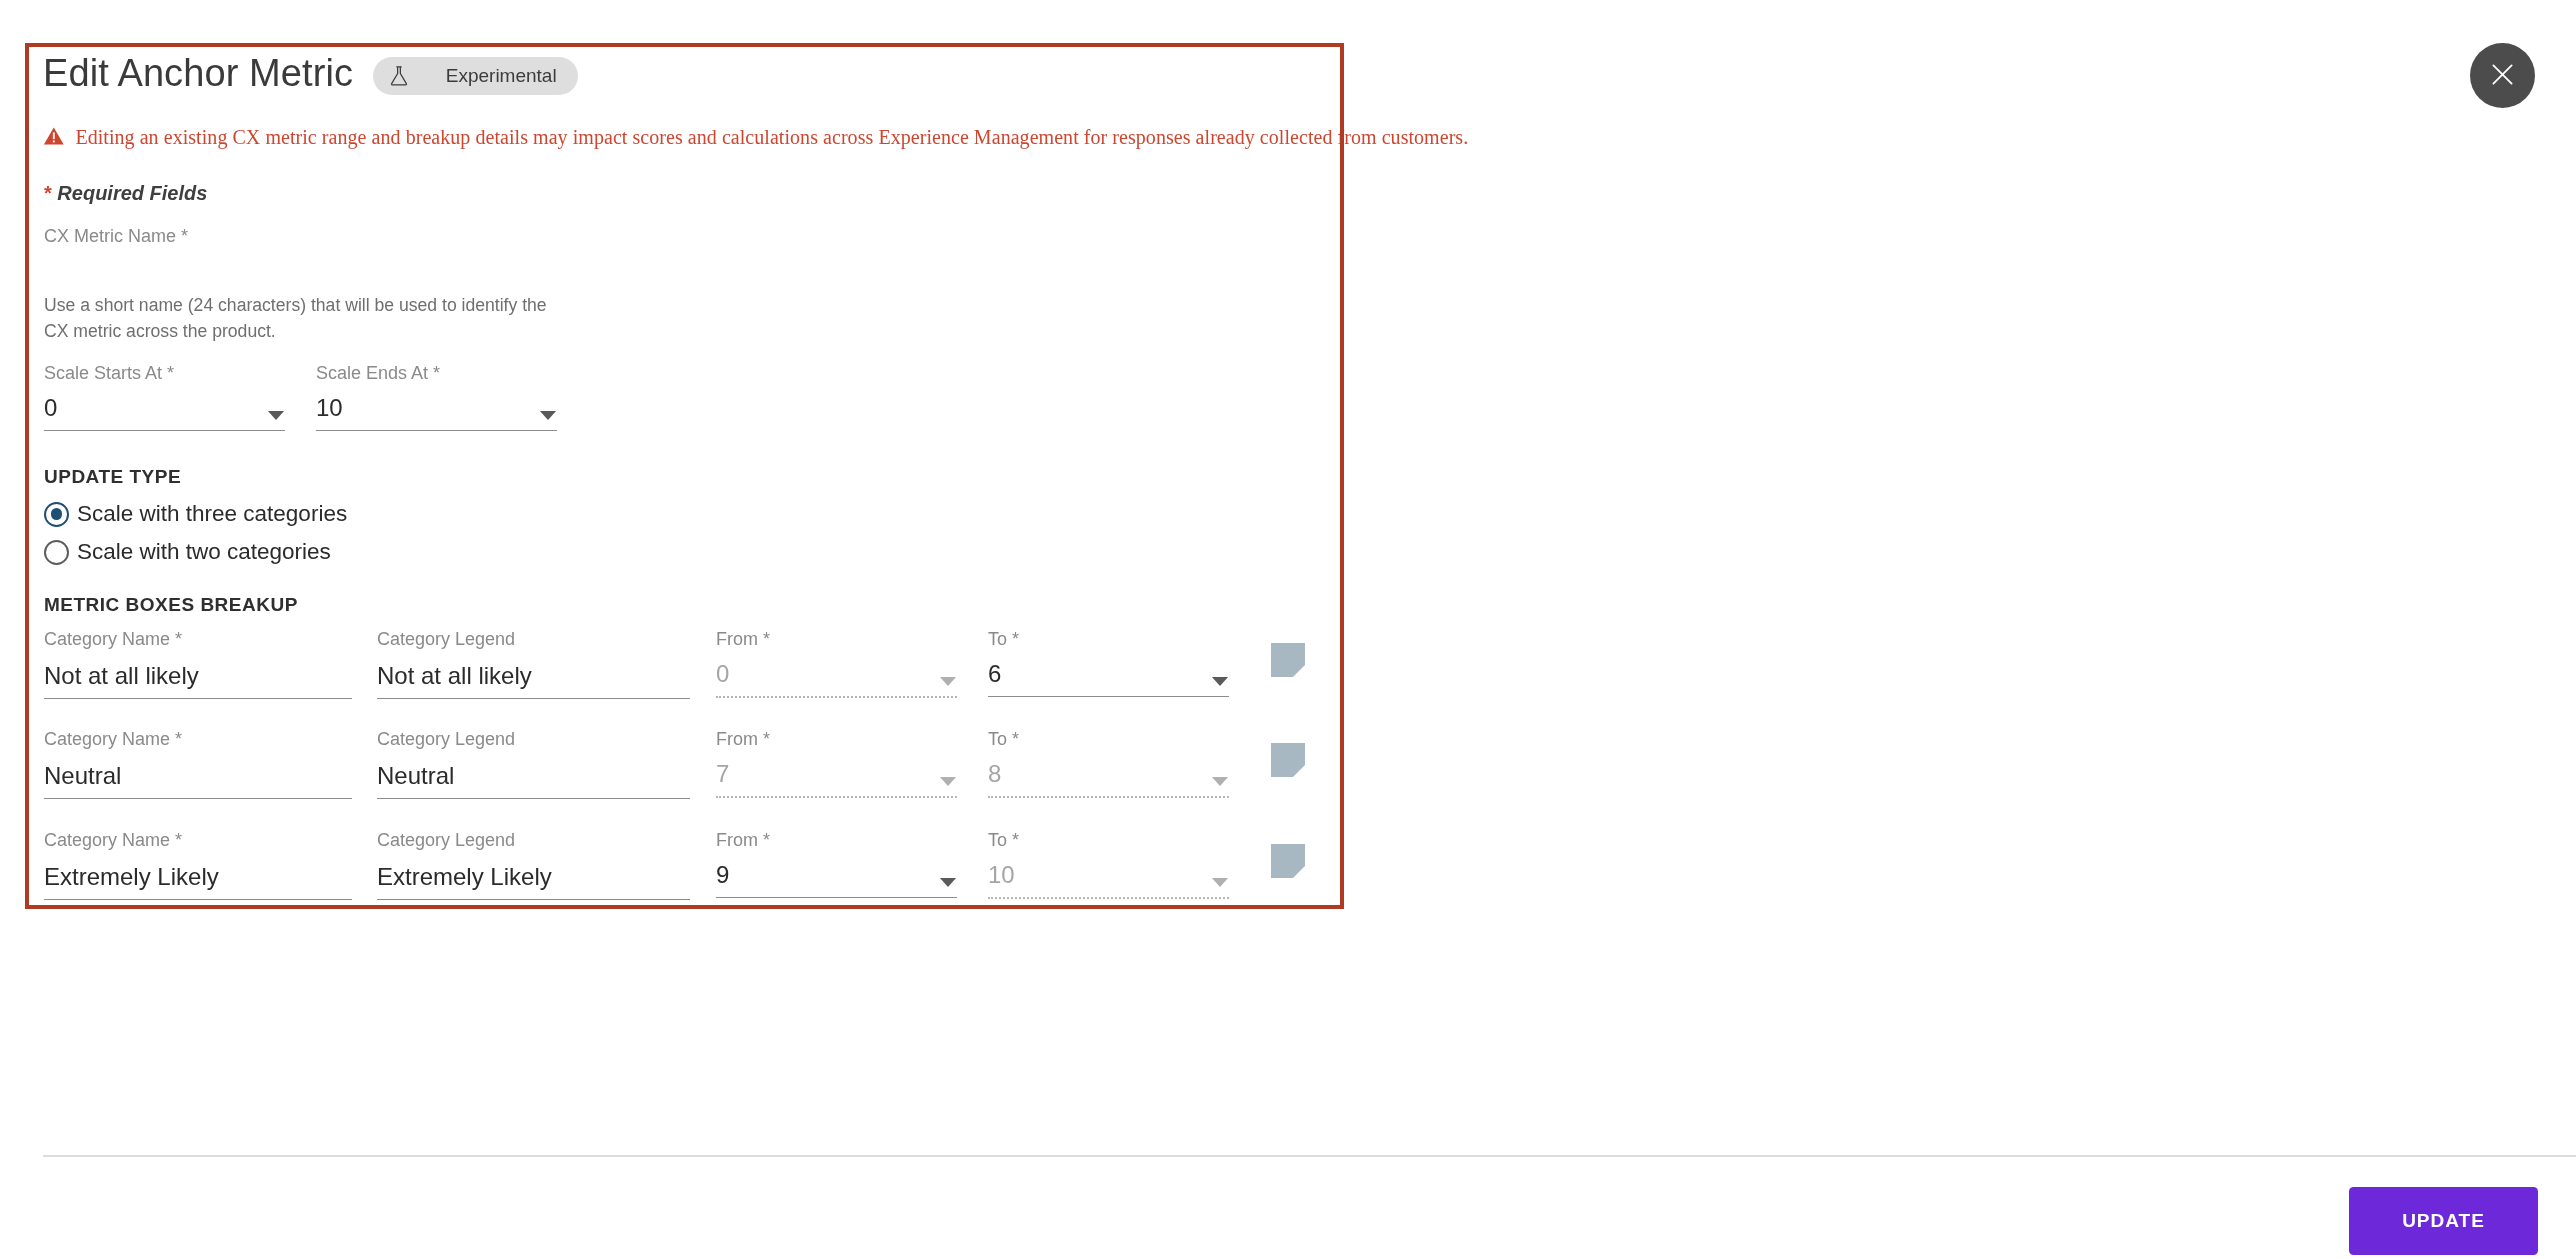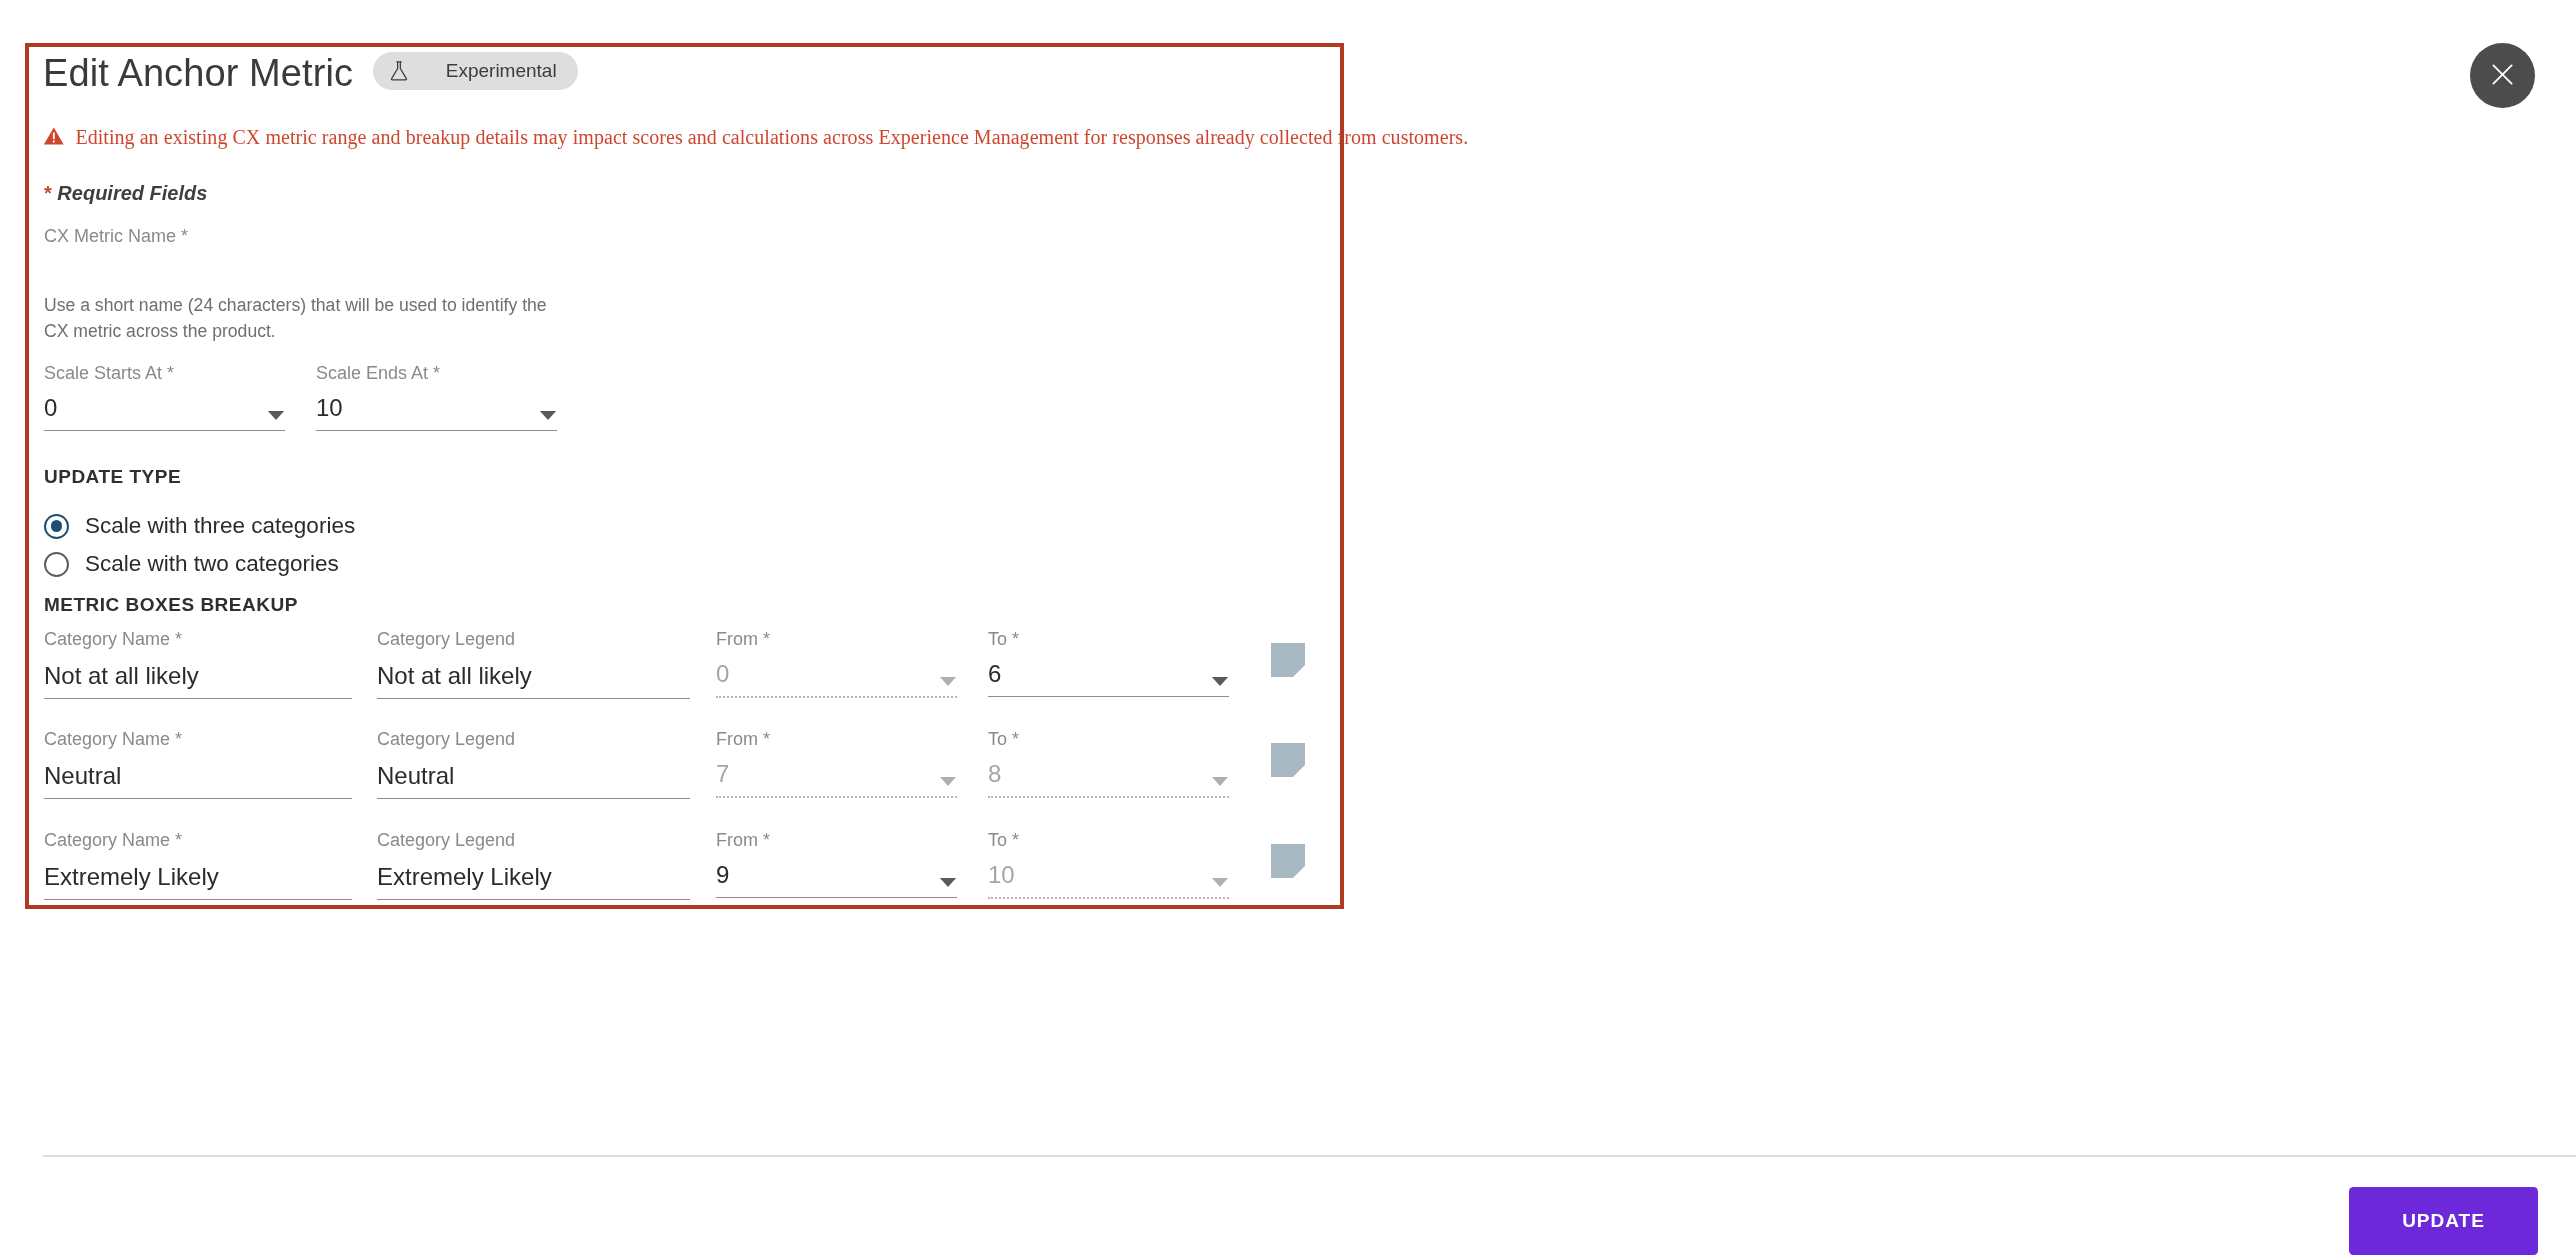--- a/index.html
+++ b/index.html
@@ -36,21 +36,21 @@
     box-sizing: border-box;
     pointer-events: none;
   }
 
   
   #header {
     position: absolute;
     left: 43px;
     top: 52px;
     display: flex;
-    align-items: flex-start;
+    align-items: flex-end;
     gap: 20px;
   }
   #dialog-title {
     font-size: 38px;
     font-weight: 400;
     color: #3a3a3a;
     letter-spacing: 0.1px;
     white-space: nowrap;
   }
   #experimental-badge {
@@ -174,23 +174,22 @@
     top: 466px;
     font-size: 19px;
     font-weight: 700;
     color: #2f2f2f;
     letter-spacing: 0.5px;
   }
   .radio-option {
     position: absolute;
     display: flex;
     align-items: center;
-    gap: 16px;
+    gap: 8px;
     cursor: pointer;
-    margin-top: 12px;
   }
   #radio-three { left: 44px; top: 501px; }
   #radio-two   { left: 44px; top: 539px; }
   .radio-circle {
     width: 25px;
     height: 25px;
     border-radius: 50%;
     border: 2.7px solid #1d5073;
     box-sizing: border-box;
     display: flex;

